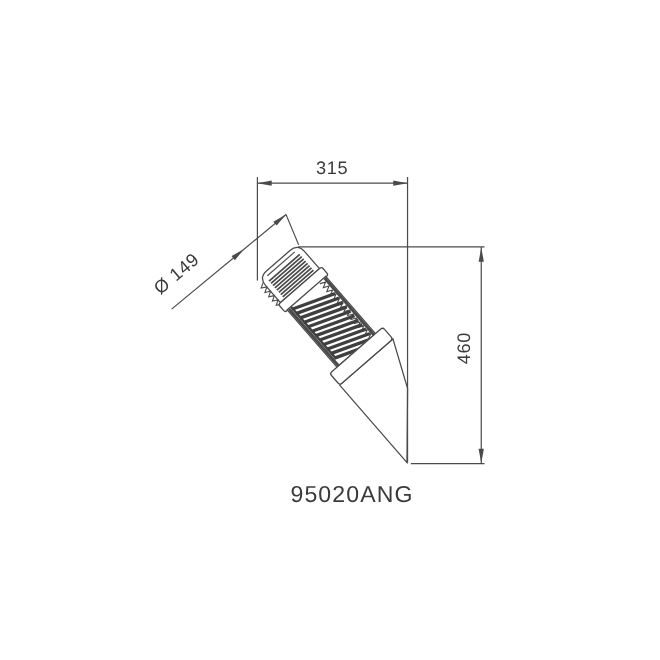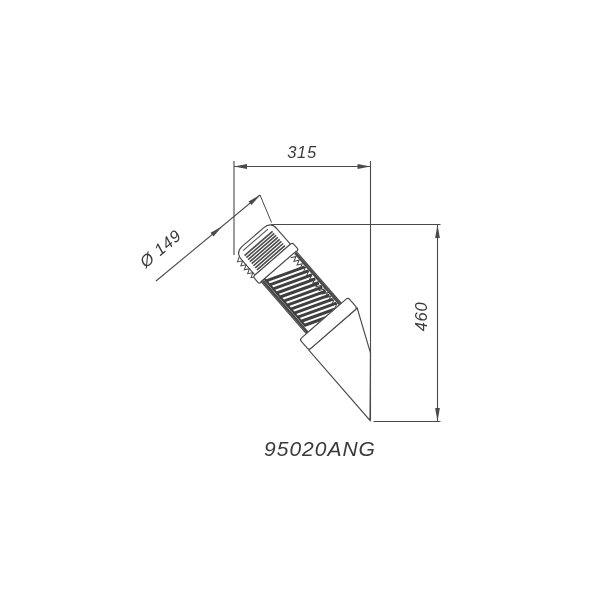--- a/index.html
+++ b/index.html
@@ -8,21 +8,21 @@
     --slat:#3f3f3f;
     --background:#ffffff;
   }
   html,body{margin:0;padding:0;}
   body{
     width:600px;height:600px;
     background:var(--background);
     font-family:"Liberation Sans",sans-serif;
     overflow:hidden;
   }
-  .stage{position:relative;width:600px;height:600px;font-style:italic;}
+  .stage{position:relative;width:600px;height:600px;}
   svg{position:absolute;left:0;top:0;}
   .ln{stroke:var(--line);stroke-width:1.1;fill:none;}
   .ln-thin{stroke:var(--line);stroke-width:1;fill:none;}
   .arrow{fill:var(--line);stroke:none;}
   .part{fill:#ffffff;stroke:var(--line);stroke-width:1.15;}
   .rail{stroke:var(--line);stroke-width:2.7;fill:none;}
   .rib{stroke:var(--line);stroke-width:1.6;fill:none;}
   .slat{stroke:var(--slat);stroke-width:3;fill:none;}
   .slat-foot{stroke:var(--slat);stroke-width:2.2;fill:none;}
   .tooth{stroke:var(--line);stroke-width:1;fill:none;}

